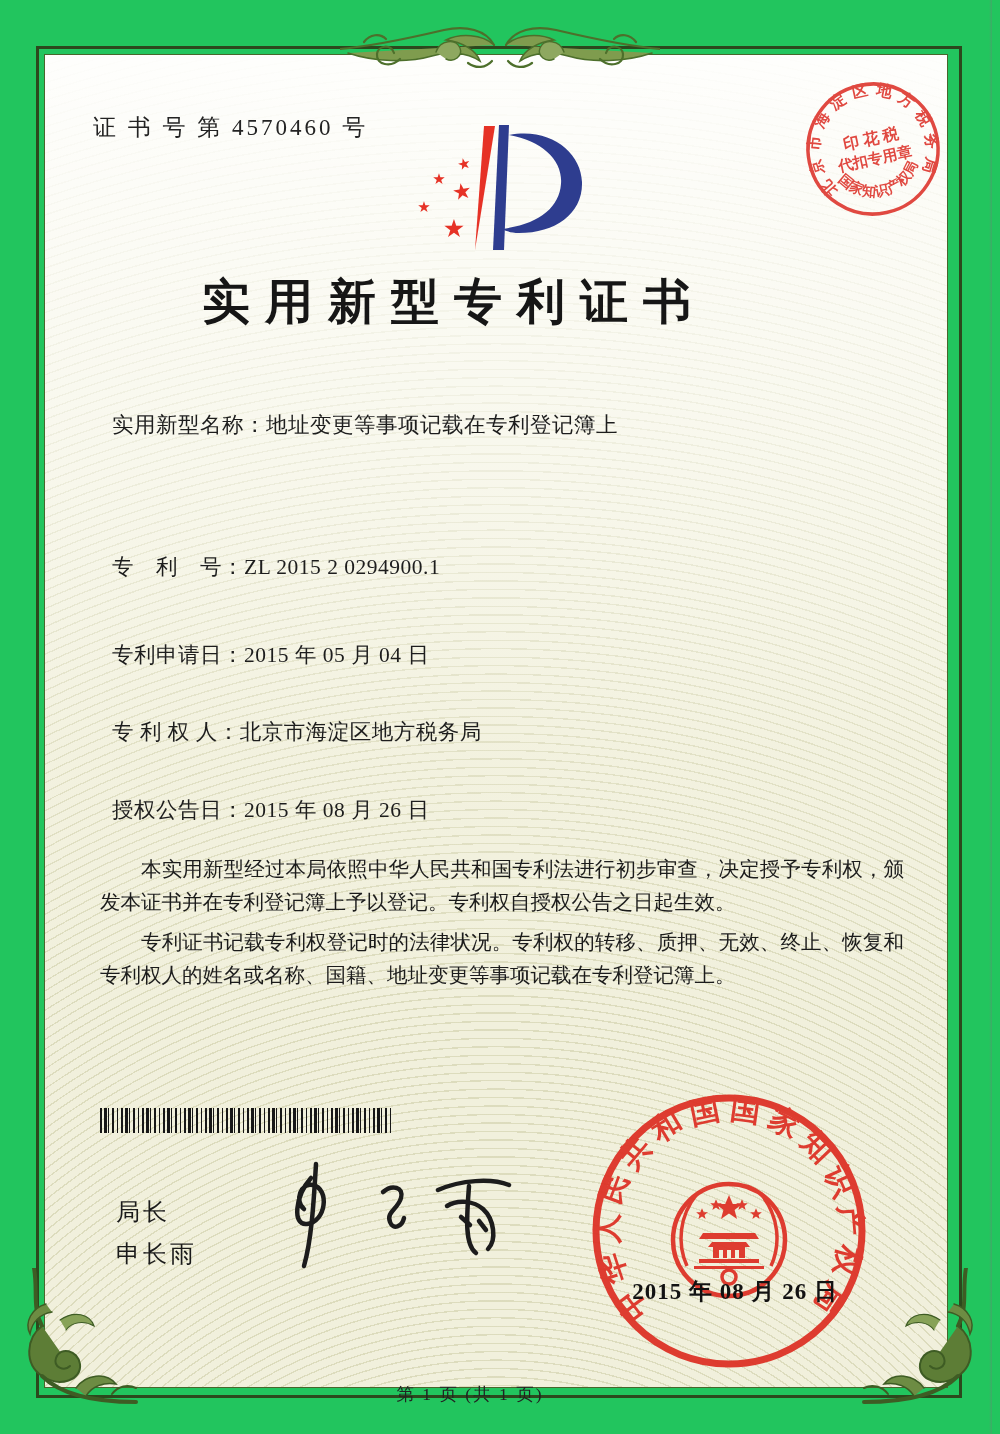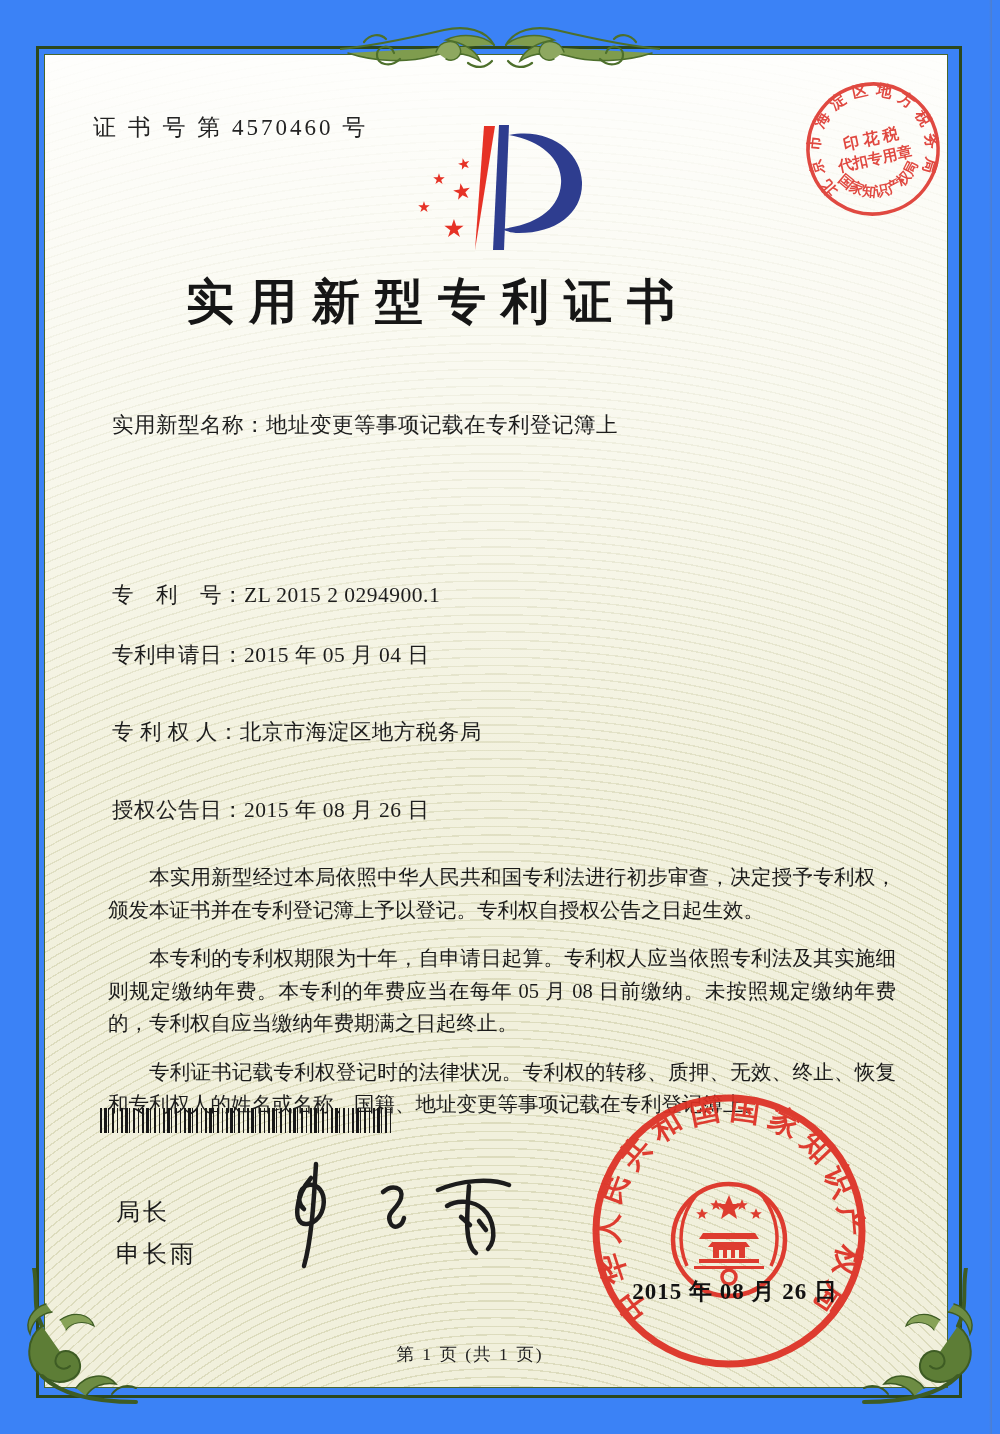--- a/index.html
+++ b/index.html
@@ -1,40 +1,40 @@
 <!DOCTYPE html>
 <html><head>
 <meta charset="utf-8">
 <style>
   html,body{margin:0;padding:0;}
   body{background:#e8e8e8;font-family:"Liberation Serif","DejaVu Serif",serif;}
-  .page{position:relative;width:1000px;height:1434px;background:#3b82f6;overflow:hidden;margin:0 auto;}
+  .page{position:relative;width:1000px;height:1434px;background:#22c55e;overflow:hidden;margin:0 auto;}
   .page::after{content:"";position:absolute;right:8px;top:0;bottom:0;width:3px;background:linear-gradient(90deg,rgba(0,0,0,0),rgba(120,120,120,.35));}
   
   .frame-outer{position:absolute;left:36px;top:46px;width:920px;height:1346px;border:3px solid #2c481d;}
   .frame-inner{position:absolute;left:44px;top:54px;width:902px;height:1332px;border:1px solid #48662c;
     background:
       linear-gradient(180deg,rgba(255,255,254,.95) 0%,rgba(255,255,252,.55) 28%,rgba(250,249,238,.18) 52%,rgba(246,245,224,0) 72%),
       repeating-radial-gradient(ellipse 170% 130% at 50% 140%,rgba(173,173,118,.30) 0 1.2px,rgba(0,0,0,0) 1.2px 7.5px),
       #f1f0dc;}
   .orn{position:absolute;}
   
   .cert-no{position:absolute;left:93px;top:112px;font-size:23px;letter-spacing:3px;color:#232323;}
-  .title{position:absolute;left:0;top:270px;width:808px;text-align:center;font-size:48px;font-weight:bold;letter-spacing:15px;color:#161616;padding-left:34px;}
+  .title{position:absolute;left:16px;top:270px;width:808px;text-align:center;font-size:48px;font-weight:bold;letter-spacing:15px;color:#161616;padding-left:34px;}
   .field{position:absolute;left:112px;font-size:21.5px;color:#1d1d1d;letter-spacing:.5px;white-space:nowrap;}
   .field .lbl{margin-right:0;}
   .paras{position:absolute;left:92px;top:845px;width:820px;font-size:20.5px;line-height:32.5px;color:#1b1b1b;text-align:justify;}
-  .paras p{margin:16px;text-indent:2em;}
+  .paras p{margin:8px;text-indent:2em;}
   .barcode{position:absolute;left:100px;top:1108px;width:292px;height:25px;
     background:repeating-linear-gradient(90deg,#171717 0 2px,rgba(0,0,0,0) 2px 4px,#171717 4px 7px,rgba(0,0,0,0) 7px 8px,#171717 8px 9px,rgba(0,0,0,0) 9px 12px,#171717 12px 14px,rgba(0,0,0,0) 14px 17px,#171717 17px 18px,rgba(0,0,0,0) 18px 21px);}
   .officer{position:absolute;left:116px;font-family:Liberation Serif, serif;font-size:24px;color:#1a1a1a;letter-spacing:3px;}
   .sig{position:absolute;left:255px;top:1156px;}
   .seal{position:absolute;left:588px;top:1090px;opacity:.93;}
   .seal-date{position:absolute;left:600px;top:1276px;width:270px;text-align:center;font-size:23px;font-weight:600;letter-spacing:1px;color:#121212;z-index:5;}
-  .footer{position:absolute;left:0;top:1342px;width:940px;text-align:center;font-size:17.5px;letter-spacing:2px;color:#222;}
+  .footer{position:absolute;left:0;top:1382px;width:940px;text-align:center;font-size:17.5px;letter-spacing:2px;color:#222;}
   .tax-stamp{position:absolute;left:798px;top:74px;transform:rotate(-12deg);opacity:.95;}
 </style>
 </head>
 <body>
 
 <div class="page">
 
   <div class="frame-outer"></div>
   <div class="frame-inner"></div>
 
@@ -106,36 +106,35 @@
       <text x="75" y="70" text-anchor="middle" font-size="16" font-weight="bold">印 花 税</text>
       <text x="75" y="90" text-anchor="middle" font-size="15" font-weight="bold">代扣专用章</text>
     </g>
   </svg>
 
   <div class="title">实用新型专利证书</div>
 
   <div class="field" style="top:410px">
     <span class="lbl">实用新型名称：</span><span class="val">地址变更等事项记载在专利登记簿上</span>
   </div>
-  <div class="field" style="top:580px">
+  <div class="field" style="top:552px">
     <span class="lbl">专　利　号：</span><span class="val">ZL 2015 2 0294900.1</span>
   </div>
   <div class="field" style="top:640px">
     <span class="lbl">专利申请日：</span><span class="val">2015 年 05 月 04 日</span>
   </div>
   <div class="field" style="top:717px">
     <span class="lbl">专 利 权 人：</span><span class="val">北京市海淀区地方税务局</span>
   </div>
   <div class="field" style="top:795px">
     <span class="lbl">授权公告日：</span><span class="val">2015 年 08 月 26 日</span>
   </div>
 
   <div class="paras">
     <p>本实用新型经过本局依照中华人民共和国专利法进行初步审查，决定授予专利权，颁发本证书并在专利登记簿上予以登记。专利权自授权公告之日起生效。</p>
-    <p>本专利的专利权期限为十年，自申请日起算。专利权人应当依照专利法及其实施细则规定缴纳年费。本专利的年费应当在每年 05 月 08 日前缴纳。未按照规定缴纳年费的，专利权自应当缴纳年费期满之日起终止。</p>
     <p>专利证书记载专利权登记时的法律状况。专利权的转移、质押、无效、终止、恢复和专利权人的姓名或名称、国籍、地址变更等事项记载在专利登记簿上。</p>
   </div>
 
   <div class="barcode"></div>
 
   <div class="officer" style="top:1196px">局长</div>
   <div class="officer" style="top:1238px">申长雨</div>
 
   <svg class="sig" width="265" height="118" viewBox="0 0 265 118">
     <g fill="none" stroke="#1c1c1c" stroke-width="4.5" stroke-linecap="round">

